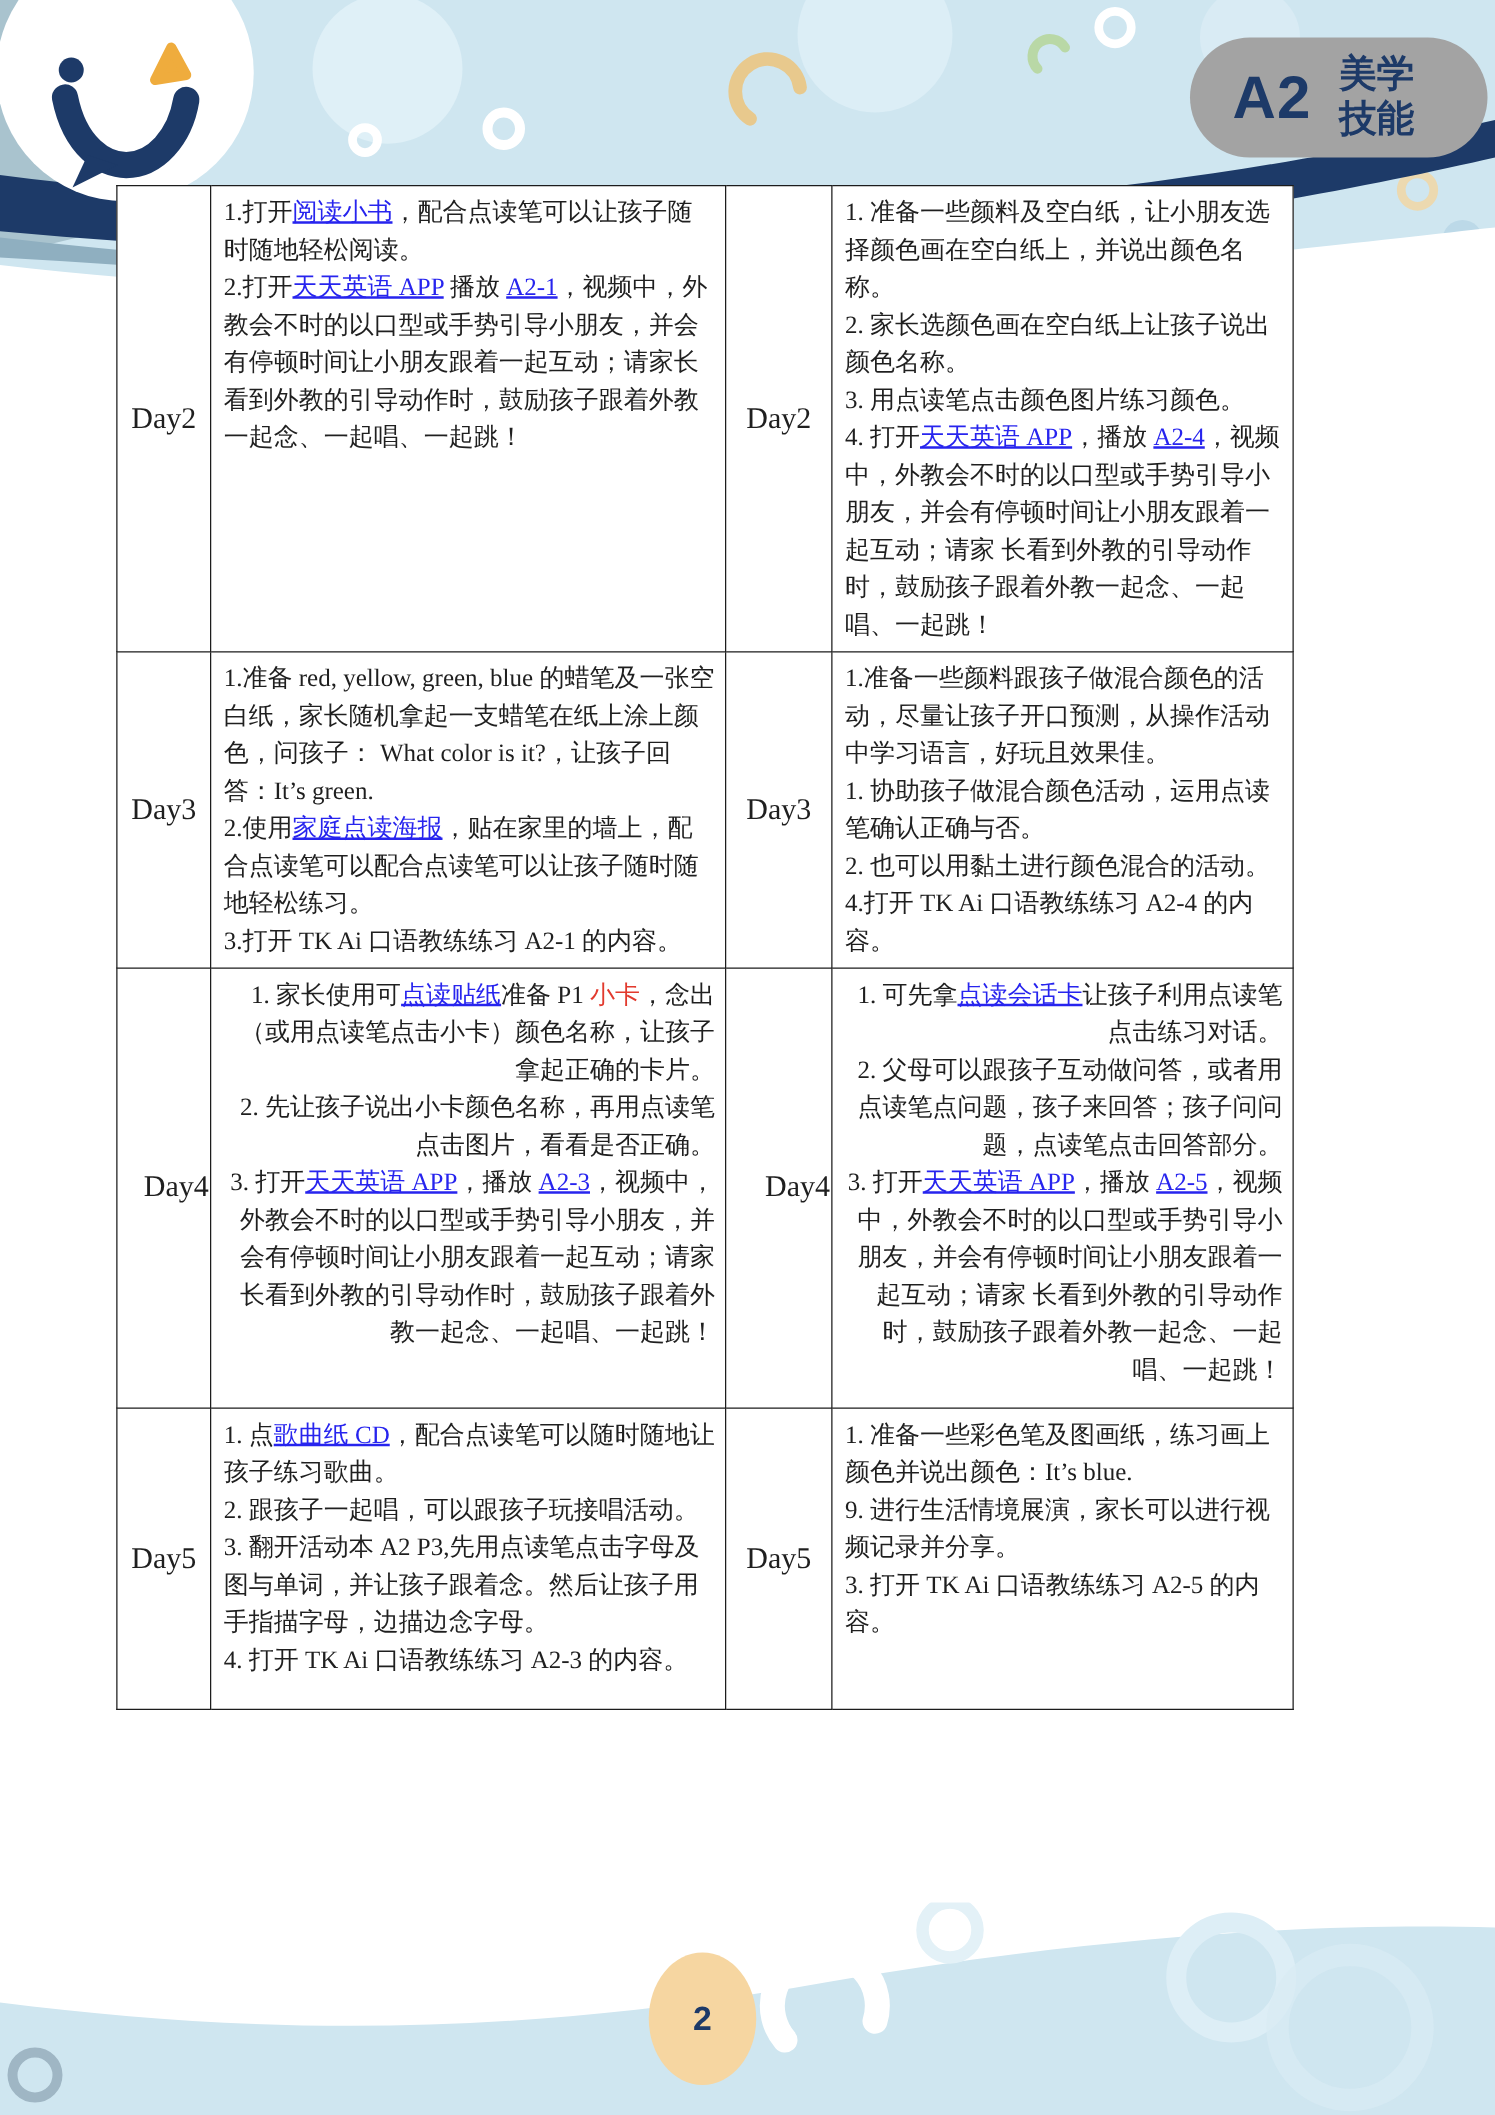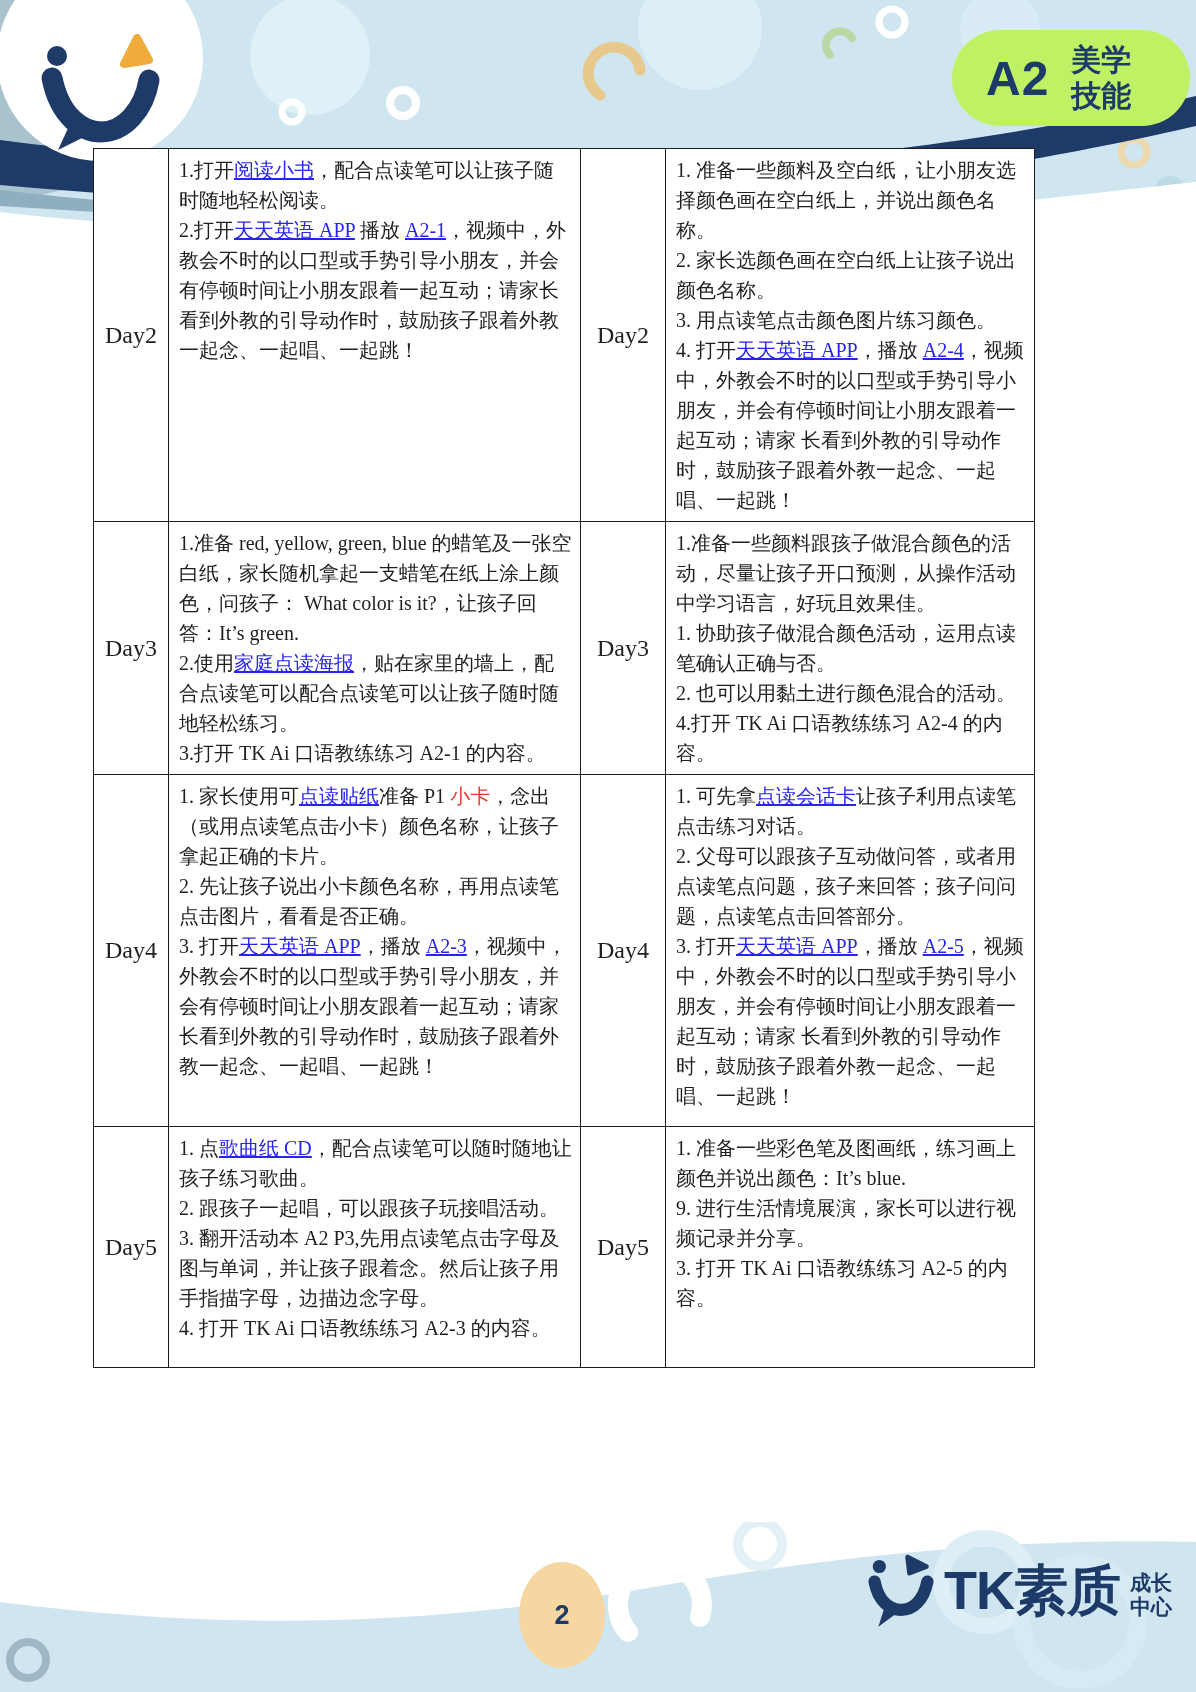--- a/index.html
+++ b/index.html
@@ -9,21 +9,21 @@
     font-family:"Liberation Serif","DejaVu Sans",serif;
   }
   .page{position:absolute;inset:0;}
   .top-decor,.bottom-decor{position:absolute;left:0;display:block;}
   .top-decor{top:0;}
   .bottom-decor{top:1522px;}
 
   
   .badge{
     position:absolute;left:952px;top:30px;width:238px;height:96px;
-    background:#bef264;border-radius:48px;
+    background:#a3a3a3;border-radius:48px;
     display:flex;align-items:center;justify-content:flex-start;
     padding-left:34px;box-sizing:border-box;gap:22px;
     font-family:"Liberation Sans","DejaVu Sans",sans-serif;color:#1d3a68;
   }
   .badge-level{font-size:48px;font-weight:bold;letter-spacing:1px;}
   .badge-title{display:flex;flex-direction:column;font-size:30px;font-weight:bold;line-height:1.2;}
 
   
   table.schedule{
     position:absolute;left:93px;top:148px;width:941px;
@@ -37,21 +37,21 @@
   td.day-cell{
     text-align:center;vertical-align:middle;
     font-size:24px;font-family:"Liberation Serif",serif;
   }
   td.content-cell{
     vertical-align:top;padding:6px 8px 6px 10px;
     font-size:20px;line-height:30px;
   }
   tbody tr:nth-child(1) td{height:347px;}
   tbody tr:nth-child(2) td{height:224px;}
-  tbody tr:nth-child(3) td{height:339px;}
+  tbody tr:nth-child(3) td{height:339px;text-align:right;}
   tbody tr:nth-child(4) td{height:228px;}
   .para{margin:0;}
   .c-blue{color:#2724ee;text-decoration:underline;}
   .c-red{color:#e23a2e;}
 
   
   .page-num{
     position:absolute;left:519px;top:1562px;width:86px;height:106px;
     background:#f6d6a1;border-radius:50%;
     display:flex;align-items:center;justify-content:center;
@@ -186,27 +186,14 @@
     <path d="M628,110 A42,42 0 1 1 700,95" fill="none" stroke="#ffffff" stroke-width="20" stroke-linecap="round"></path>
     <circle cx="542" cy="112" r="13" fill="none" stroke="#9fb6c4" stroke-width="8"></circle>
     <circle cx="28" cy="138" r="18" fill="none" stroke="#9fb6c4" stroke-width="8"></circle>
     <circle cx="760" cy="22" r="22" fill="none" stroke="#e3f1f7" stroke-width="10"></circle>
   </svg>
 
   <div class="page-num">
     <span>2</span>
   </div>
 
-  <div class="brand">
-    <svg width="66" height="80" viewBox="0 0 70 84">
-      <circle cx="12" cy="16" r="7" fill="#1d3a68"></circle>
-      <path d="M42,6 L62,16 L44,23 Z" fill="#1d3a68" stroke="#1d3a68" stroke-width="5" stroke-linejoin="round"></path>
-      <path d="M7,32 C11,54 24,62 35,62 C48,62 59,52 63,32" fill="none" stroke="#1d3a68" stroke-width="13" stroke-linecap="round"></path>
-      <polygon points="18,58 11,80 34,63" fill="#1d3a68"></polygon>
-    </svg>
-    <span class="brand-main">TK素质</span>
-    <span class="brand-sub">
-      <span>成长</span>
-      <span>中心</span>
-    </span>
-  </div>
 
 </div>
 
 </body></html>

